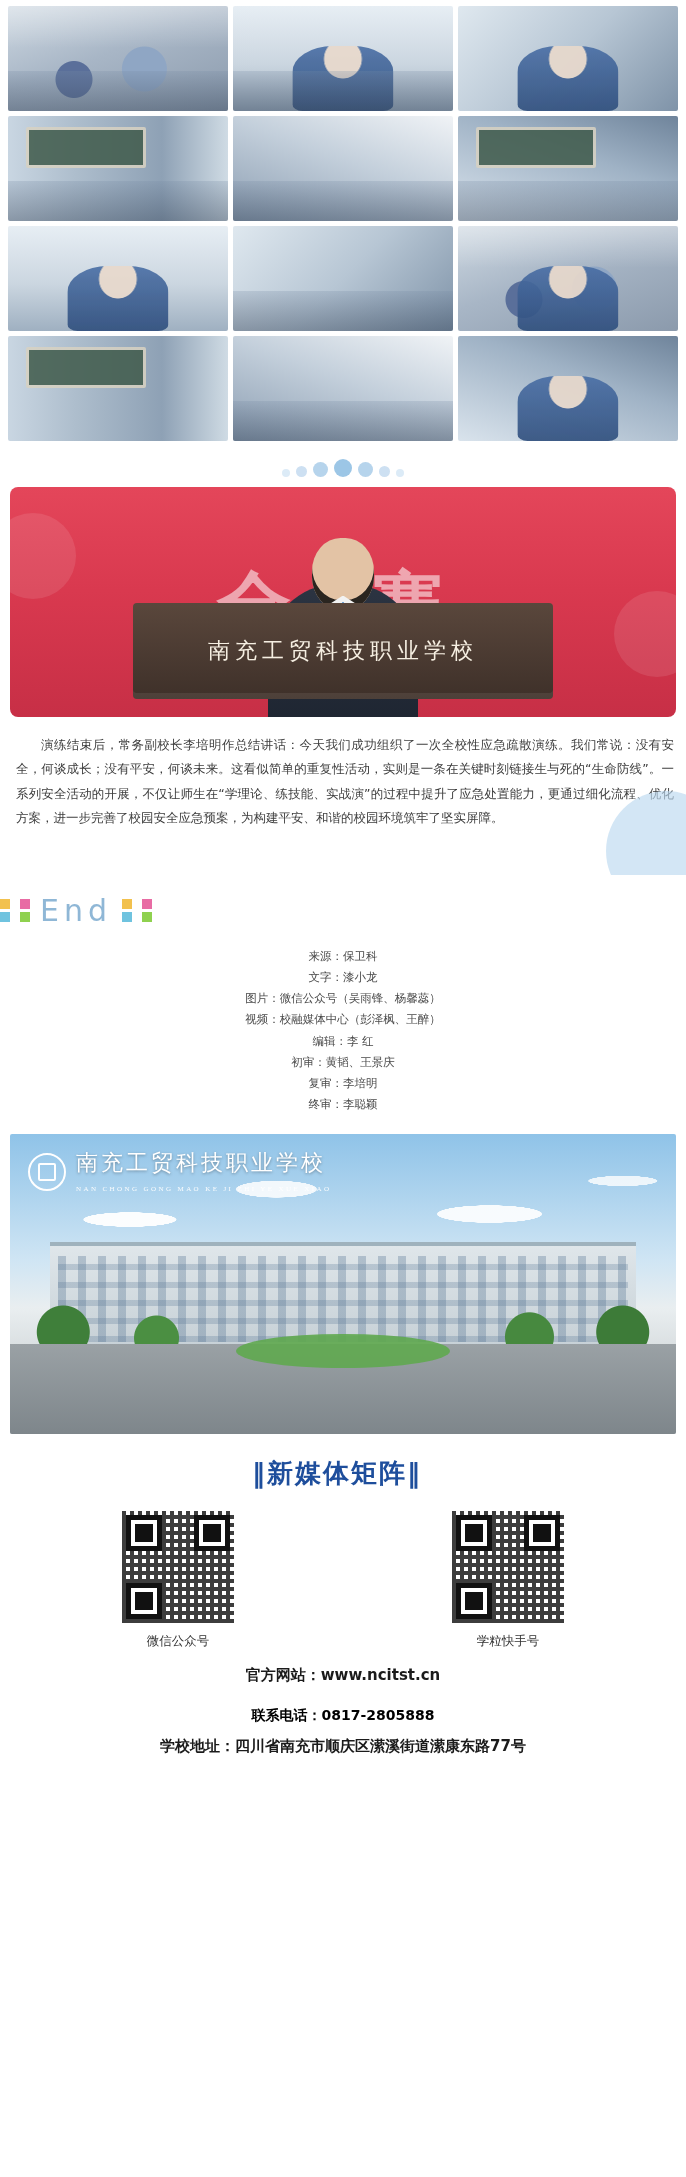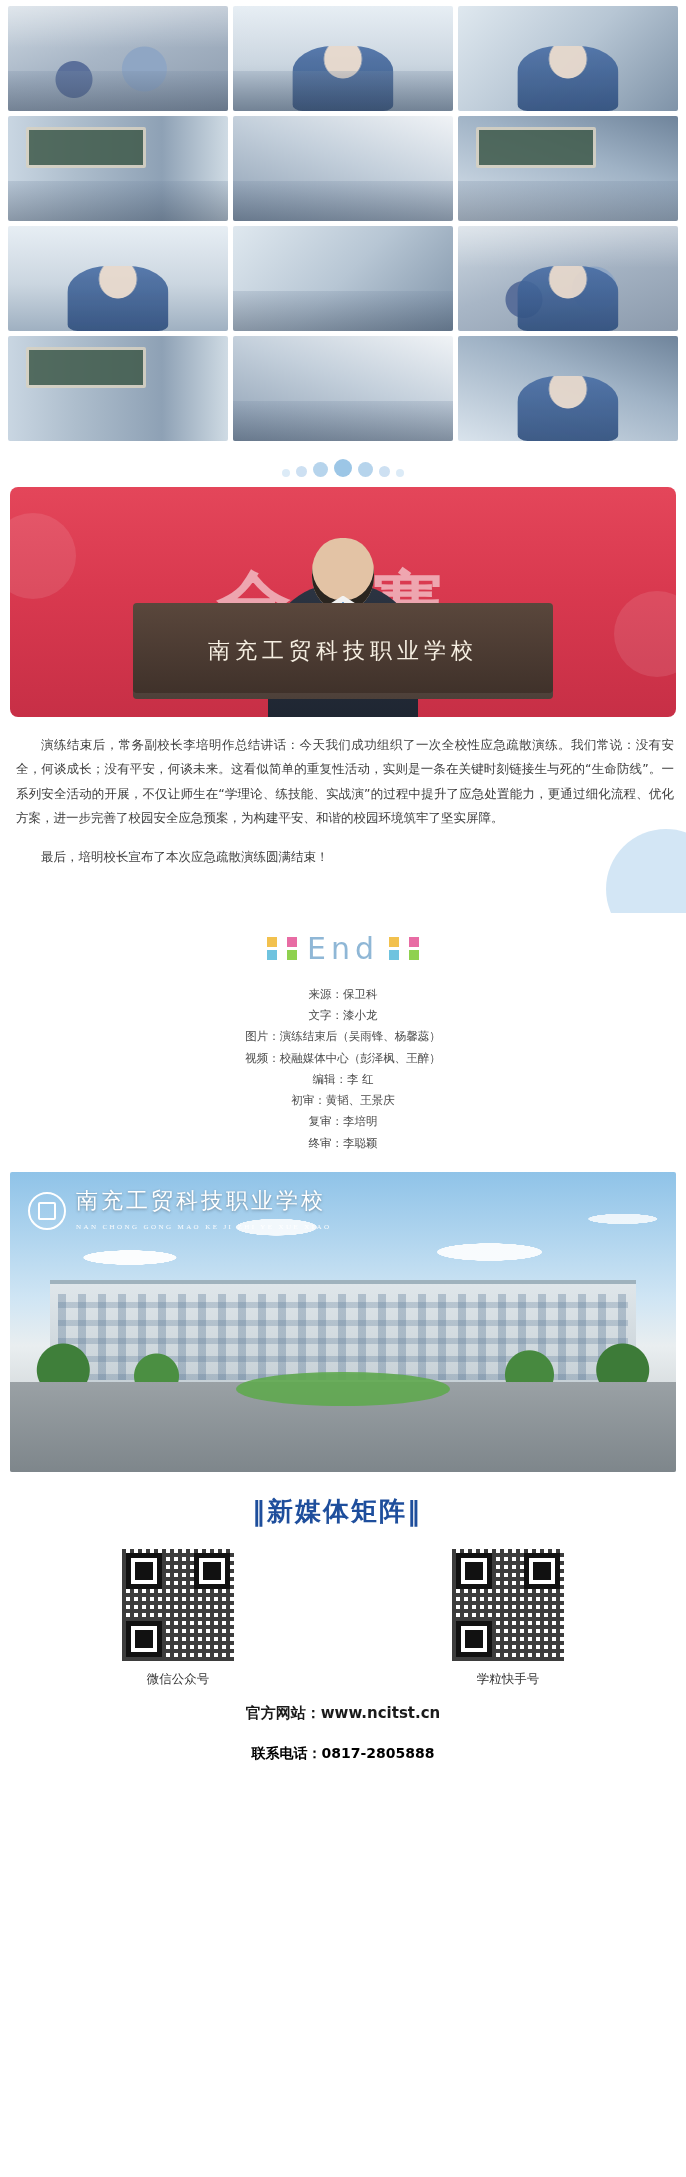--- a/index.html
+++ b/index.html
@@ -238,21 +238,20 @@
   
   .end-band {
     margin-top: 26px;
     padding: 18px 0 8px 0;
     background: #fff;
     text-align: center;
     position: relative;
   }
   .end-row {
     display: flex;
-    justify-content: center;
     align-items: center;
     gap: 10px;
   }
   .sq {
     width: 10px; height: 10px;
     display: inline-block;
   }
   .sq-col {
     display: flex;
     flex-direction: column;
@@ -515,21 +514,20 @@
         <div class="tie"></div>
       </div>
       <div class="podium">
         <span class="podium-text">南充工贸科技职业学校</span>
       </div>
     </div>
   </div>
 
   <div class="bodytext">
     <p>演练结束后，常务副校长李培明作总结讲话：今天我们成功组织了一次全校性应急疏散演练。我们常说：没有安全，何谈成长；没有平安，何谈未来。这看似简单的重复性活动，实则是一条在关键时刻链接生与死的“生命防线”。一系列安全活动的开展，不仅让师生在“学理论、练技能、实战演”的过程中提升了应急处置能力，更通过细化流程、优化方案，进一步完善了校园安全应急预案，为构建平安、和谐的校园环境筑牢了坚实屏障。</p>
-    <p>最后，培明校长宣布了本次应急疏散演练圆满结束！</p>
   </div>
   <div class="blob-wrap">
     <div class="blob"></div>
   </div>
 
   <div class="end-band">
     <div class="end-row">
       <span class="sq-col">
         <span class="sq" style="background:#f2c14e"></span>
         <span class="sq" style="background:#6fc3df"></span>
@@ -546,21 +544,21 @@
       <span class="sq-col">
         <span class="sq" style="background:#e86ca4"></span>
         <span class="sq" style="background:#8fd14f"></span>
       </span>
     </div>
   </div>
 
   <div class="credits">
     <div>来源：保卫科</div>
     <div>文字：漆小龙</div>
-    <div>图片：演练结束后（吴雨锋、杨馨蕊）</div>
+    <div>图片：微信公众号（吴雨锋、杨馨蕊）</div>
     <div>视频：校融媒体中心（彭泽枫、王醉）</div>
     <div>编辑：李  红</div>
     <div>初审：黄韬、王景庆</div>
     <div>复审：李培明</div>
     <div>终审：李聪颖</div>
   </div>
 
   <div class="campus-wrap">
     <div class="campus">
       <div class="clouds"></div>
@@ -603,15 +601,18 @@
     </div>
   </div>
 
   <div class="footer">
     <div class="line1">
       <span>官方网站：</span><span>www.ncitst.cn</span>
     </div>
     <div class="line2">
       <span>联系电话：</span><span>0817-2805888</span>
     </div>
+    <div class="line3">
+      <span>学校地址：</span><span>四川省南充市顺庆区潆溪街道潆康东路77号</span>
+    </div>
   </div>
 
 </div>
 
 </body></html>

